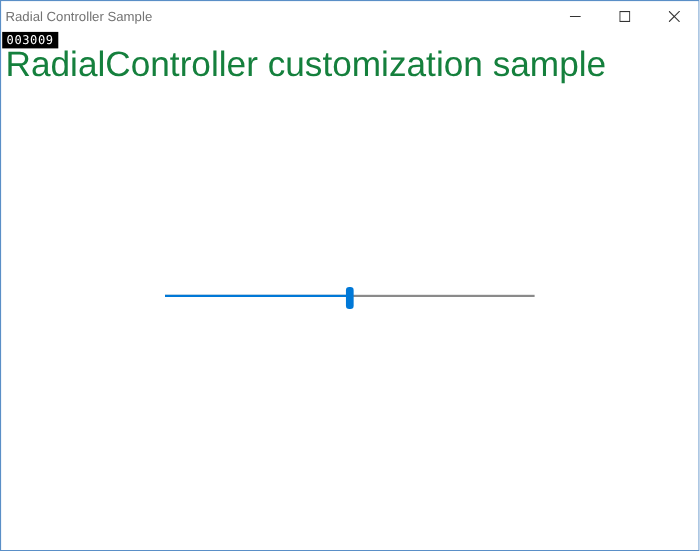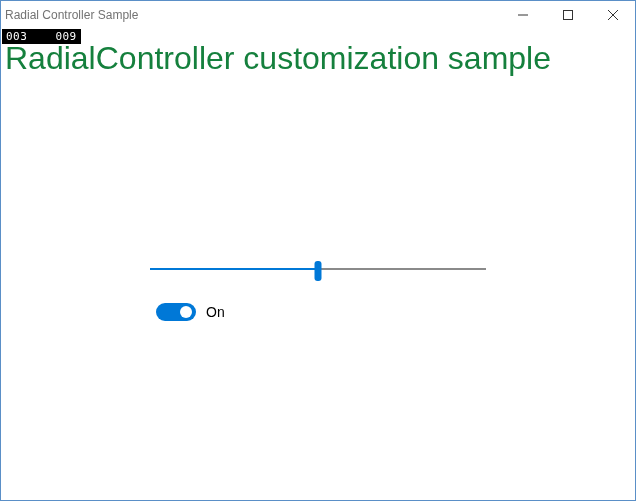--- a/index.html
+++ b/index.html
@@ -40,21 +40,21 @@
   .debug-strip {
     position:absolute;
     top:28px; left:1px;
     height:15px;
     background:#000;
     color:#fff;
     font-size:11px;
     font-family:"Segoe UI", monospace;
     padding:0 4px;
     display:flex;
-    gap:28px;
+    gap:0;
     align-items:center;
     letter-spacing:0.5px;
   }
   .heading {
     position:absolute;
     top:40px;
     left:4px;
     font-size:32px;
     font-weight:300;
     color:#15803d;
@@ -159,21 +159,15 @@
   </div>
 
   <h1 class="heading">RadialController customization sample</h1>
 
   <div class="content">
     <div class="slider-wrap">
       <div class="slider-track"></div>
       <div class="slider-fill" id="slider-fill" style="width: 50%;"></div>
       <div class="slider-thumb" id="slider-thumb" style="left: 50%;"></div>
     </div>
-    <div class="toggle-row">
-      <div class="toggle">
-        <div class="toggle-knob"></div>
-      </div>
-      <span class="toggle-label">On</span>
-    </div>
   </div>
 
 </div>
 
 </body></html>

